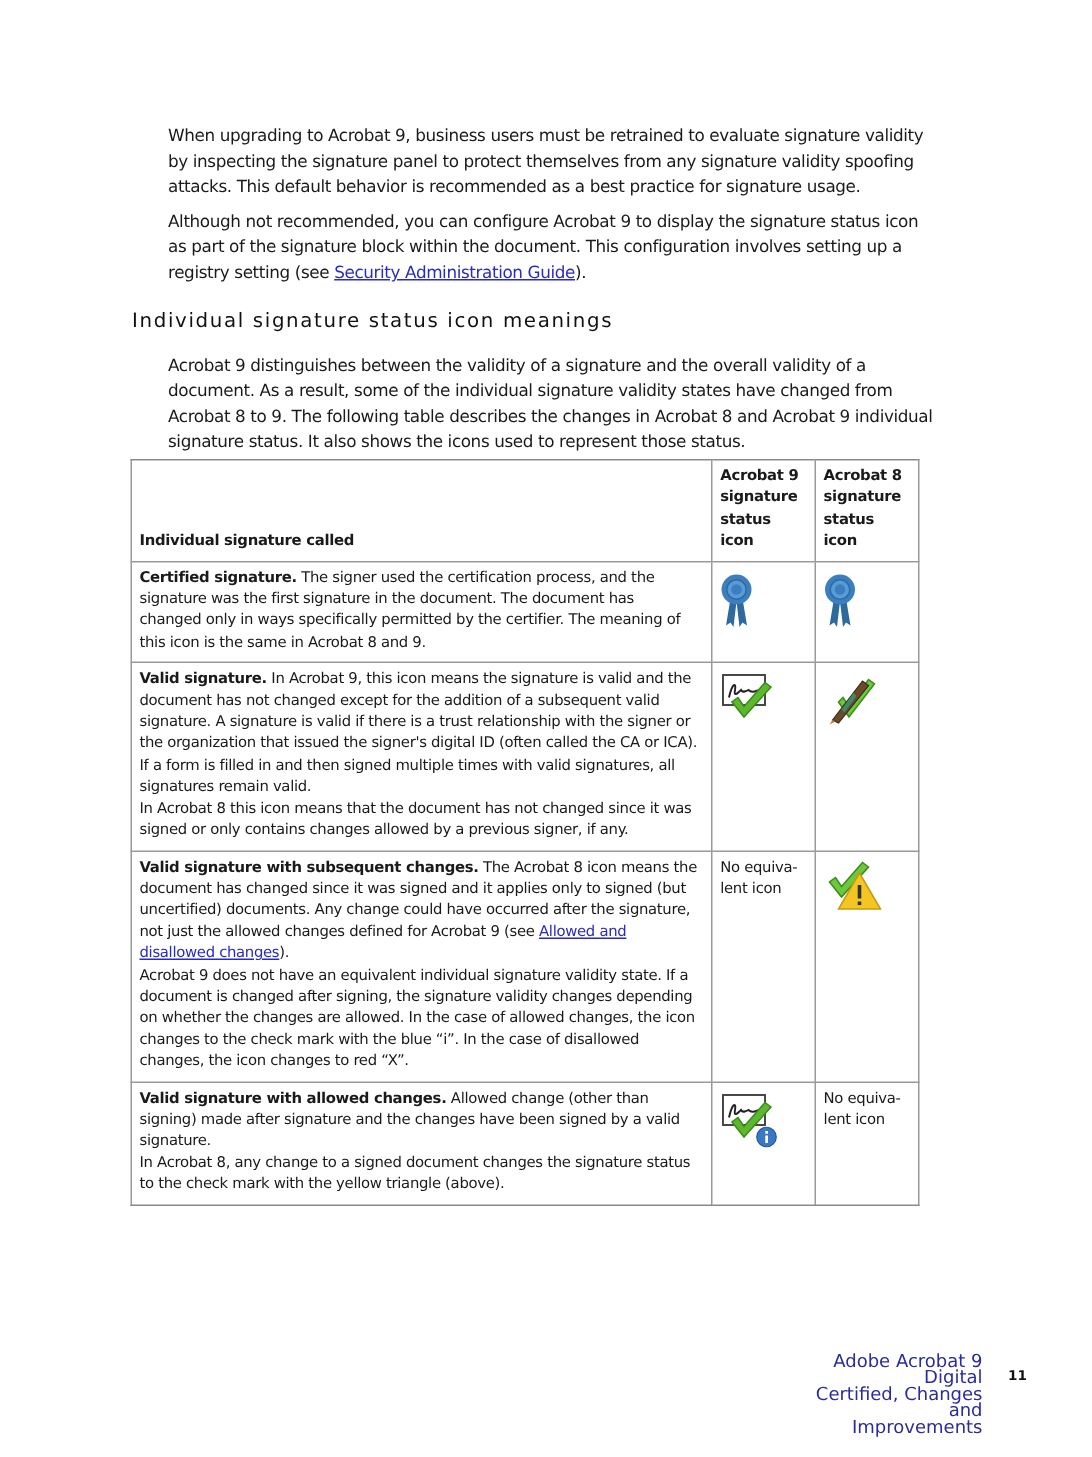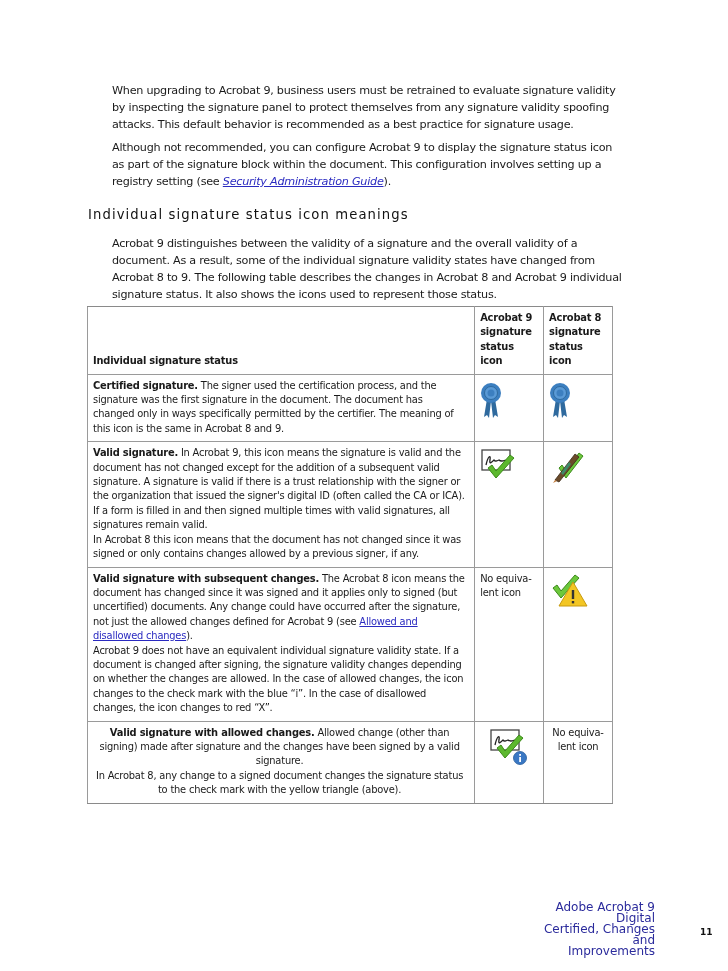--- a/index.html
+++ b/index.html
@@ -4,56 +4,56 @@
 <style>
   html, body { margin: 0; padding: 0; background: #ffffff; }
   body { width: 728px; height: 971px; position: relative; overflow: hidden;
          font-family: "DejaVu Sans", "Liberation Sans", sans-serif; color: #1a1a1a; }
   .para { position: absolute; left: 110px; width: 515px; font-size: 11.2px; line-height: 17px;
           letter-spacing: -0.25px; margin: 2px; }
   .p1 { top: 80px; }
   .p2 { top: 137px; }
   .p3 { top: 233px; }
   a.link { color: #2a2ac0; text-decoration: underline; }
-  a.link.italic { font-style: italic; }
+  a.link.italic { }
   h2.section { position: absolute; left: 88px; top: 207px; margin: 0; font-size: 13.2px;
                font-weight: normal; letter-spacing: 1.1px; color: #111; }
   table.status { position: absolute; left: 87px; top: 306px; width: 526px; border-collapse: collapse;
                  font-size: 9.9px; line-height: 14.4px; letter-spacing: -0.2px; }
   table.status th, table.status td { border: 1px solid #9a9a9a; vertical-align: top; padding: 4px 5px 5px 5px; text-align: left; }
   table.status tr:first-child th { border-top: 1.5px solid #8a8a8a; }
   table.status th { font-weight: bold; vertical-align: bottom; padding-bottom: 5px; }
   table.status th.c1 { width: 380px; }
   table.status th.c2, table.status td.c2 { width: 58px; }
   table.status th.c3, table.status td.c3 { width: 58px; }
   table.status td.c1 { padding-right: 8px; }
-  table.status tr.last td { border-bottom: 1.5px solid #8a8a8a; text-align: center; }
+  table.status tr.last td { border-bottom: 1.5px solid #8a8a8a; }
   .row-title { font-weight: bold; }
   .sub { display: block; }
   .iconcell { text-align: center; }
   .icon { display: inline-block; margin-top: 2px; }
   .footer-title { position: absolute; left: 540px; top: 902px; width: 115px; text-align: right;
                   font-size: 12px; line-height: 11px; color: #2b2b9c; }
-  .page-num { position: absolute; left: 700px; top: 913px; font-size: 9px; font-weight: bold; color: #111; margin-top: 14px; }
+  .page-num { position: absolute; left: 672px; top: 913px; font-size: 9px; font-weight: bold; color: #111; }
 </style>
 </head>
 <body>
 
 <p class="para p1">When upgrading to Acrobat 9, business users must be retrained to evaluate signature validity by inspecting the signature panel to protect themselves from any signature validity spoofing attacks. This default behavior is recommended as a best practice for signature usage.</p>
 
 <p class="para p2"><span>Although not recommended, you can configure Acrobat 9 to display the signature status icon as part of the signature block within the document. This configuration involves setting up a registry setting (see </span><a class="link italic">Security Administration Guide</a><span>).</span></p>
 
 <h2 class="section">Individual signature status icon meanings</h2>
 
 <p class="para p3">Acrobat 9 distinguishes between the validity of a signature and the overall validity of a document. As a result, some of the individual signature validity states have changed from Acrobat 8 to 9. The following table describes the changes in Acrobat 8 and Acrobat 9 individual signature status. It also shows the icons used to represent those status.</p>
 
 <table class="status">
   <tbody>
       <tr>
-    <th class="c1">Individual signature status</th>
+    <th class="c1">Individual signature called</th>
     <th class="c2">Acrobat 9 signature status icon</th>
     <th class="c3">Acrobat 8 signature status icon</th>
   </tr>
 
   <tr>
     <td class="c1"><span class="row-title">Certified signature.</span><span> The signer used the certification process, and the signature was the first signature in the document. The document has changed only in ways specifically permitted by the certifier. The meaning of this icon is the same in Acrobat 8 and 9.</span></td>
     <td class="c2 iconcell">
       <svg class="icon" width="22" height="40" viewBox="0 0 22 40">
         <path d="M7 18 L4 36 L7 34 L9 37 L11 20 Z" fill="#2f6a9e"></path>
         <path d="M15 18 L18 36 L15 34 L13 37 L11 20 Z" fill="#2f6a9e"></path>

